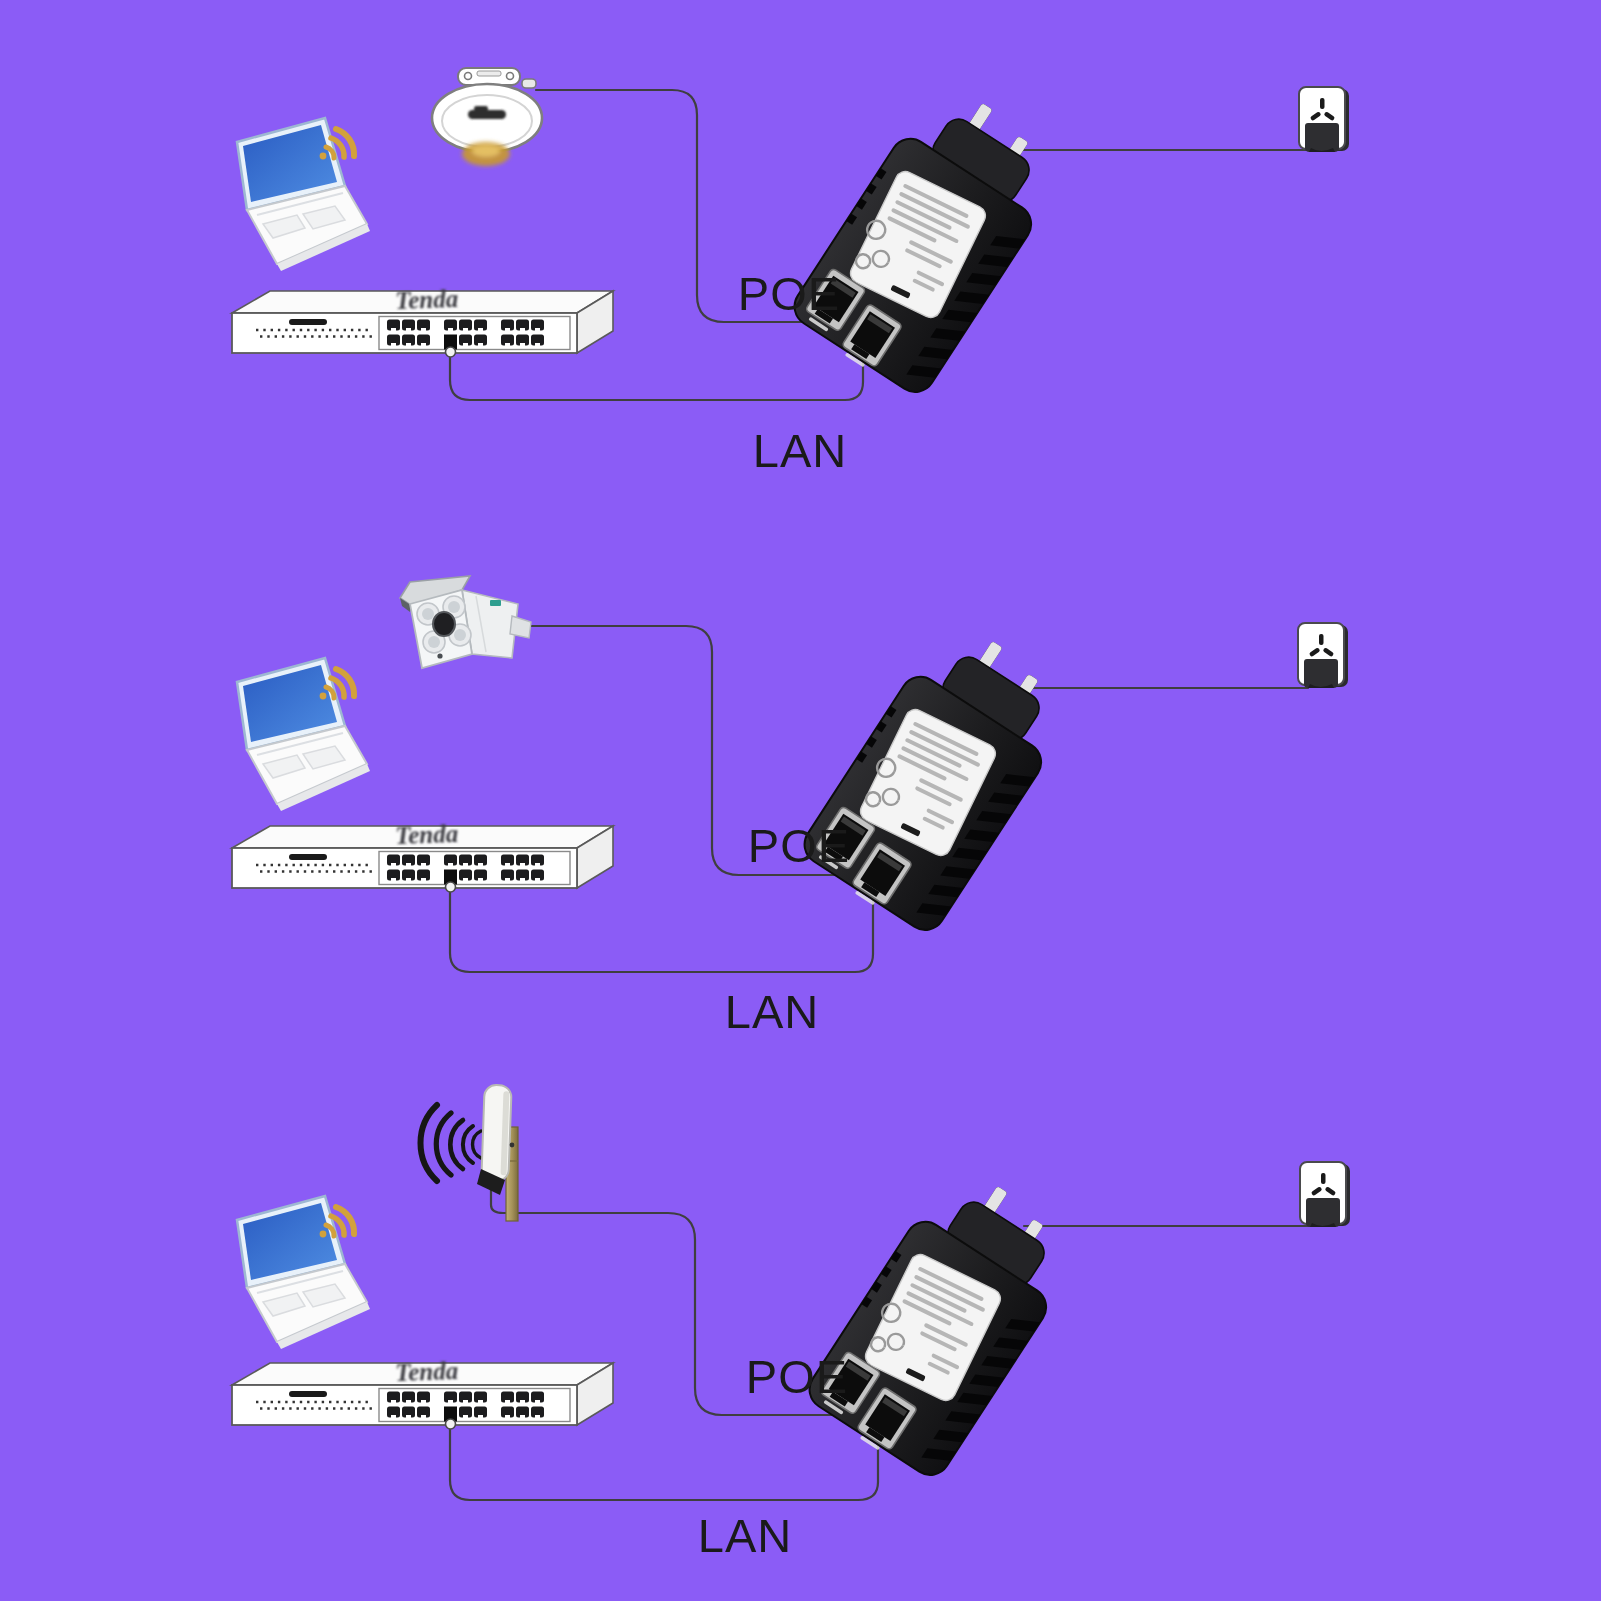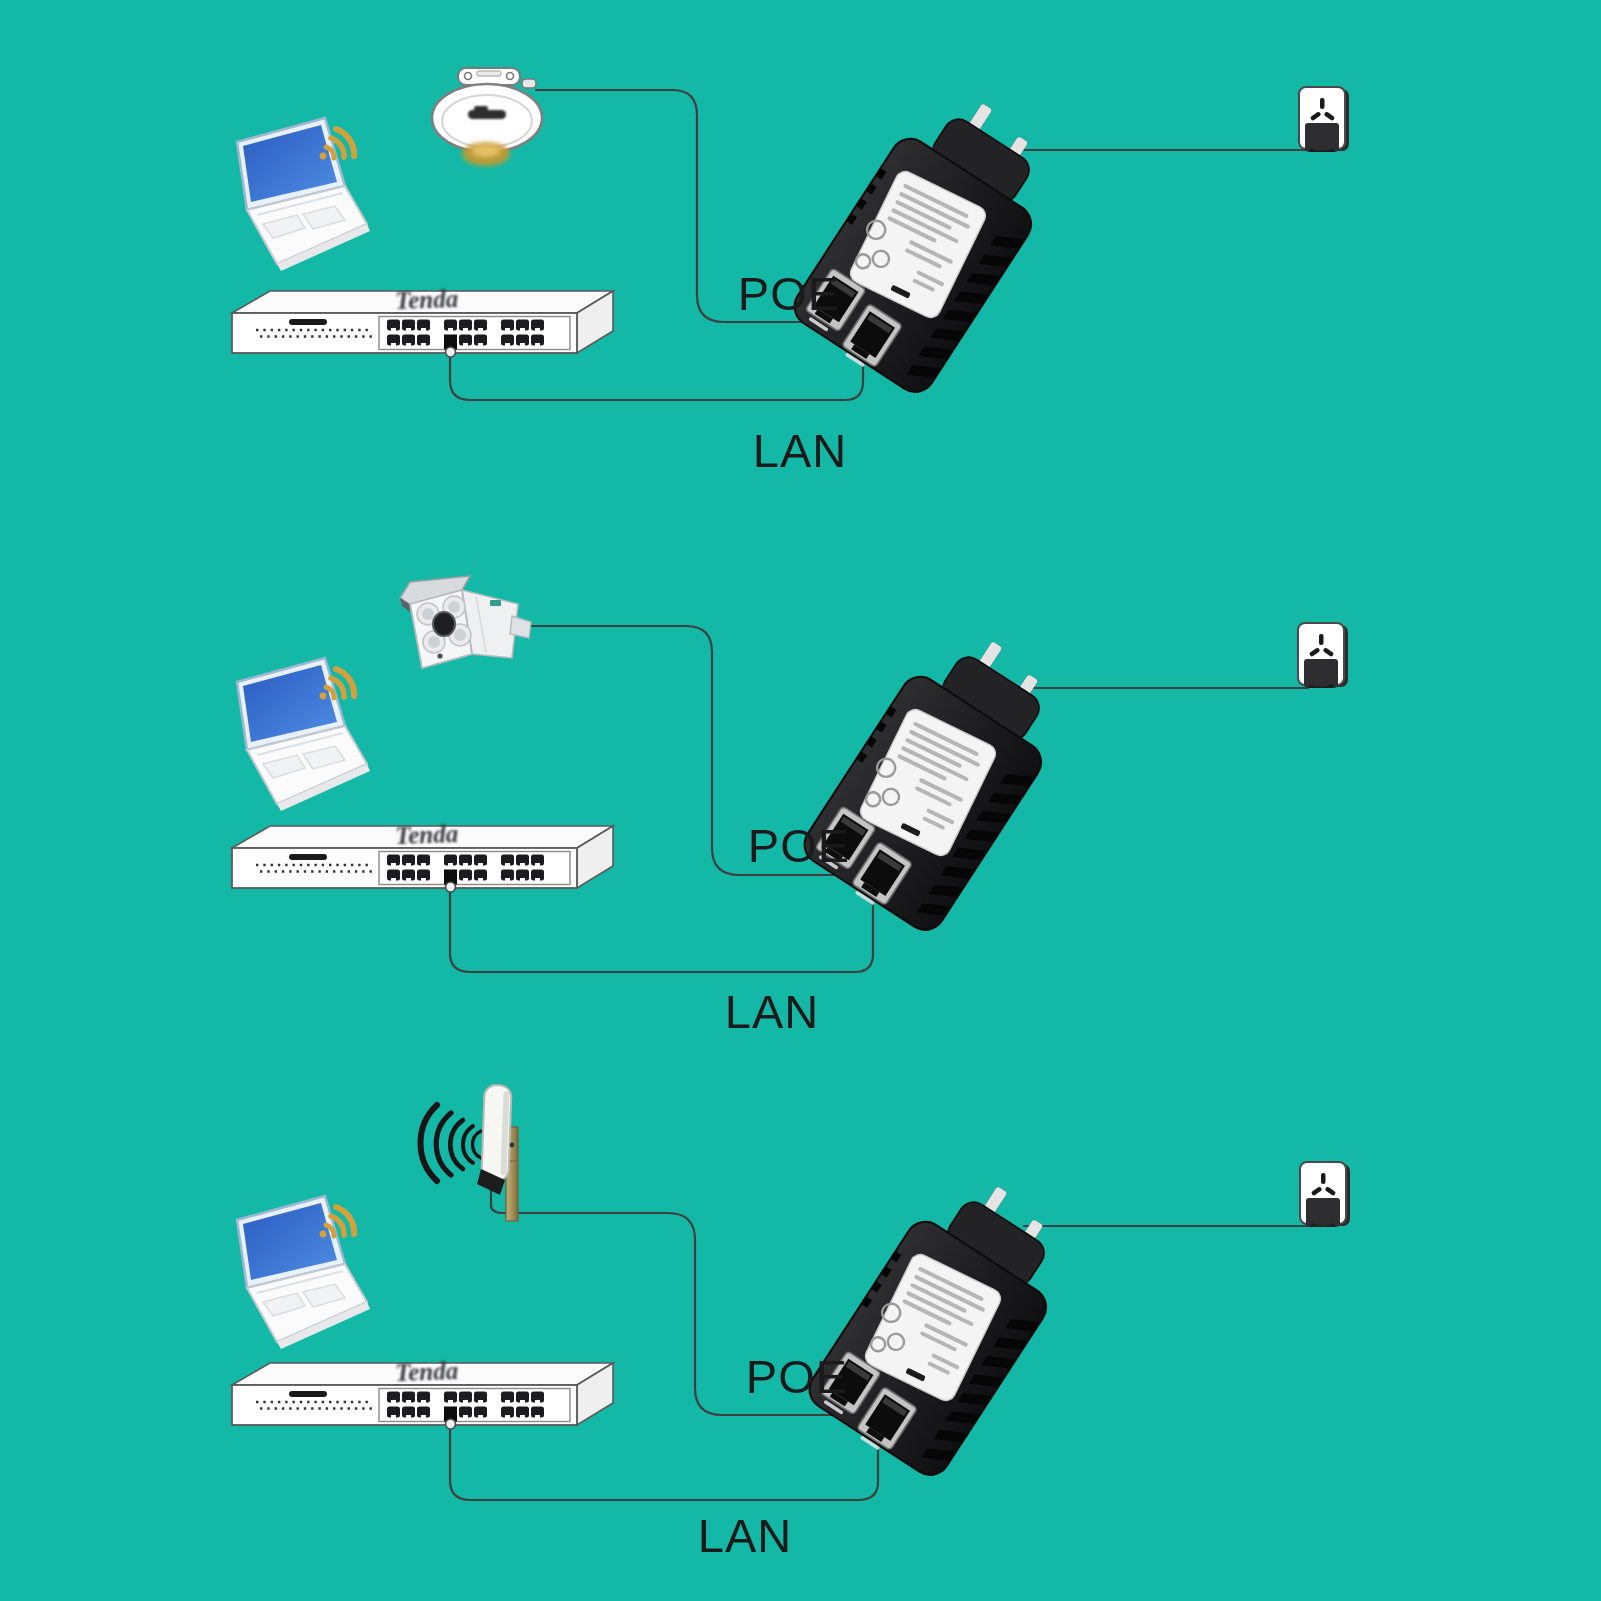--- a/index.html
+++ b/index.html
@@ -23,21 +23,21 @@
     font-style:italic;
     font-weight:bold;
     font-size:25px;
     fill:#3a3a41;
     letter-spacing:0px;
   }
 </style>
 </head>
 <body>
 
-<div class="stage" style="background: #14b8a6;">
+<div class="stage" style="background: #8b5cf6;">
 <svg width="1601" height="1601" viewBox="0 0 1601 1601">
   <defs>
     <filter id="blur1" x="-40%" y="-40%" width="180%" height="180%">
           <feGaussianBlur stdDeviation="1.3"></feGaussianBlur>
         </filter>
     <filter id="blur2" x="-60%" y="-60%" width="220%" height="220%">
           <feGaussianBlur stdDeviation="2.2"></feGaussianBlur>
         </filter>
     <linearGradient id="gScr" x1="0" y1="0" x2="1" y2="1">
       <stop offset="0" stop-color="#2a5cc2"></stop>

